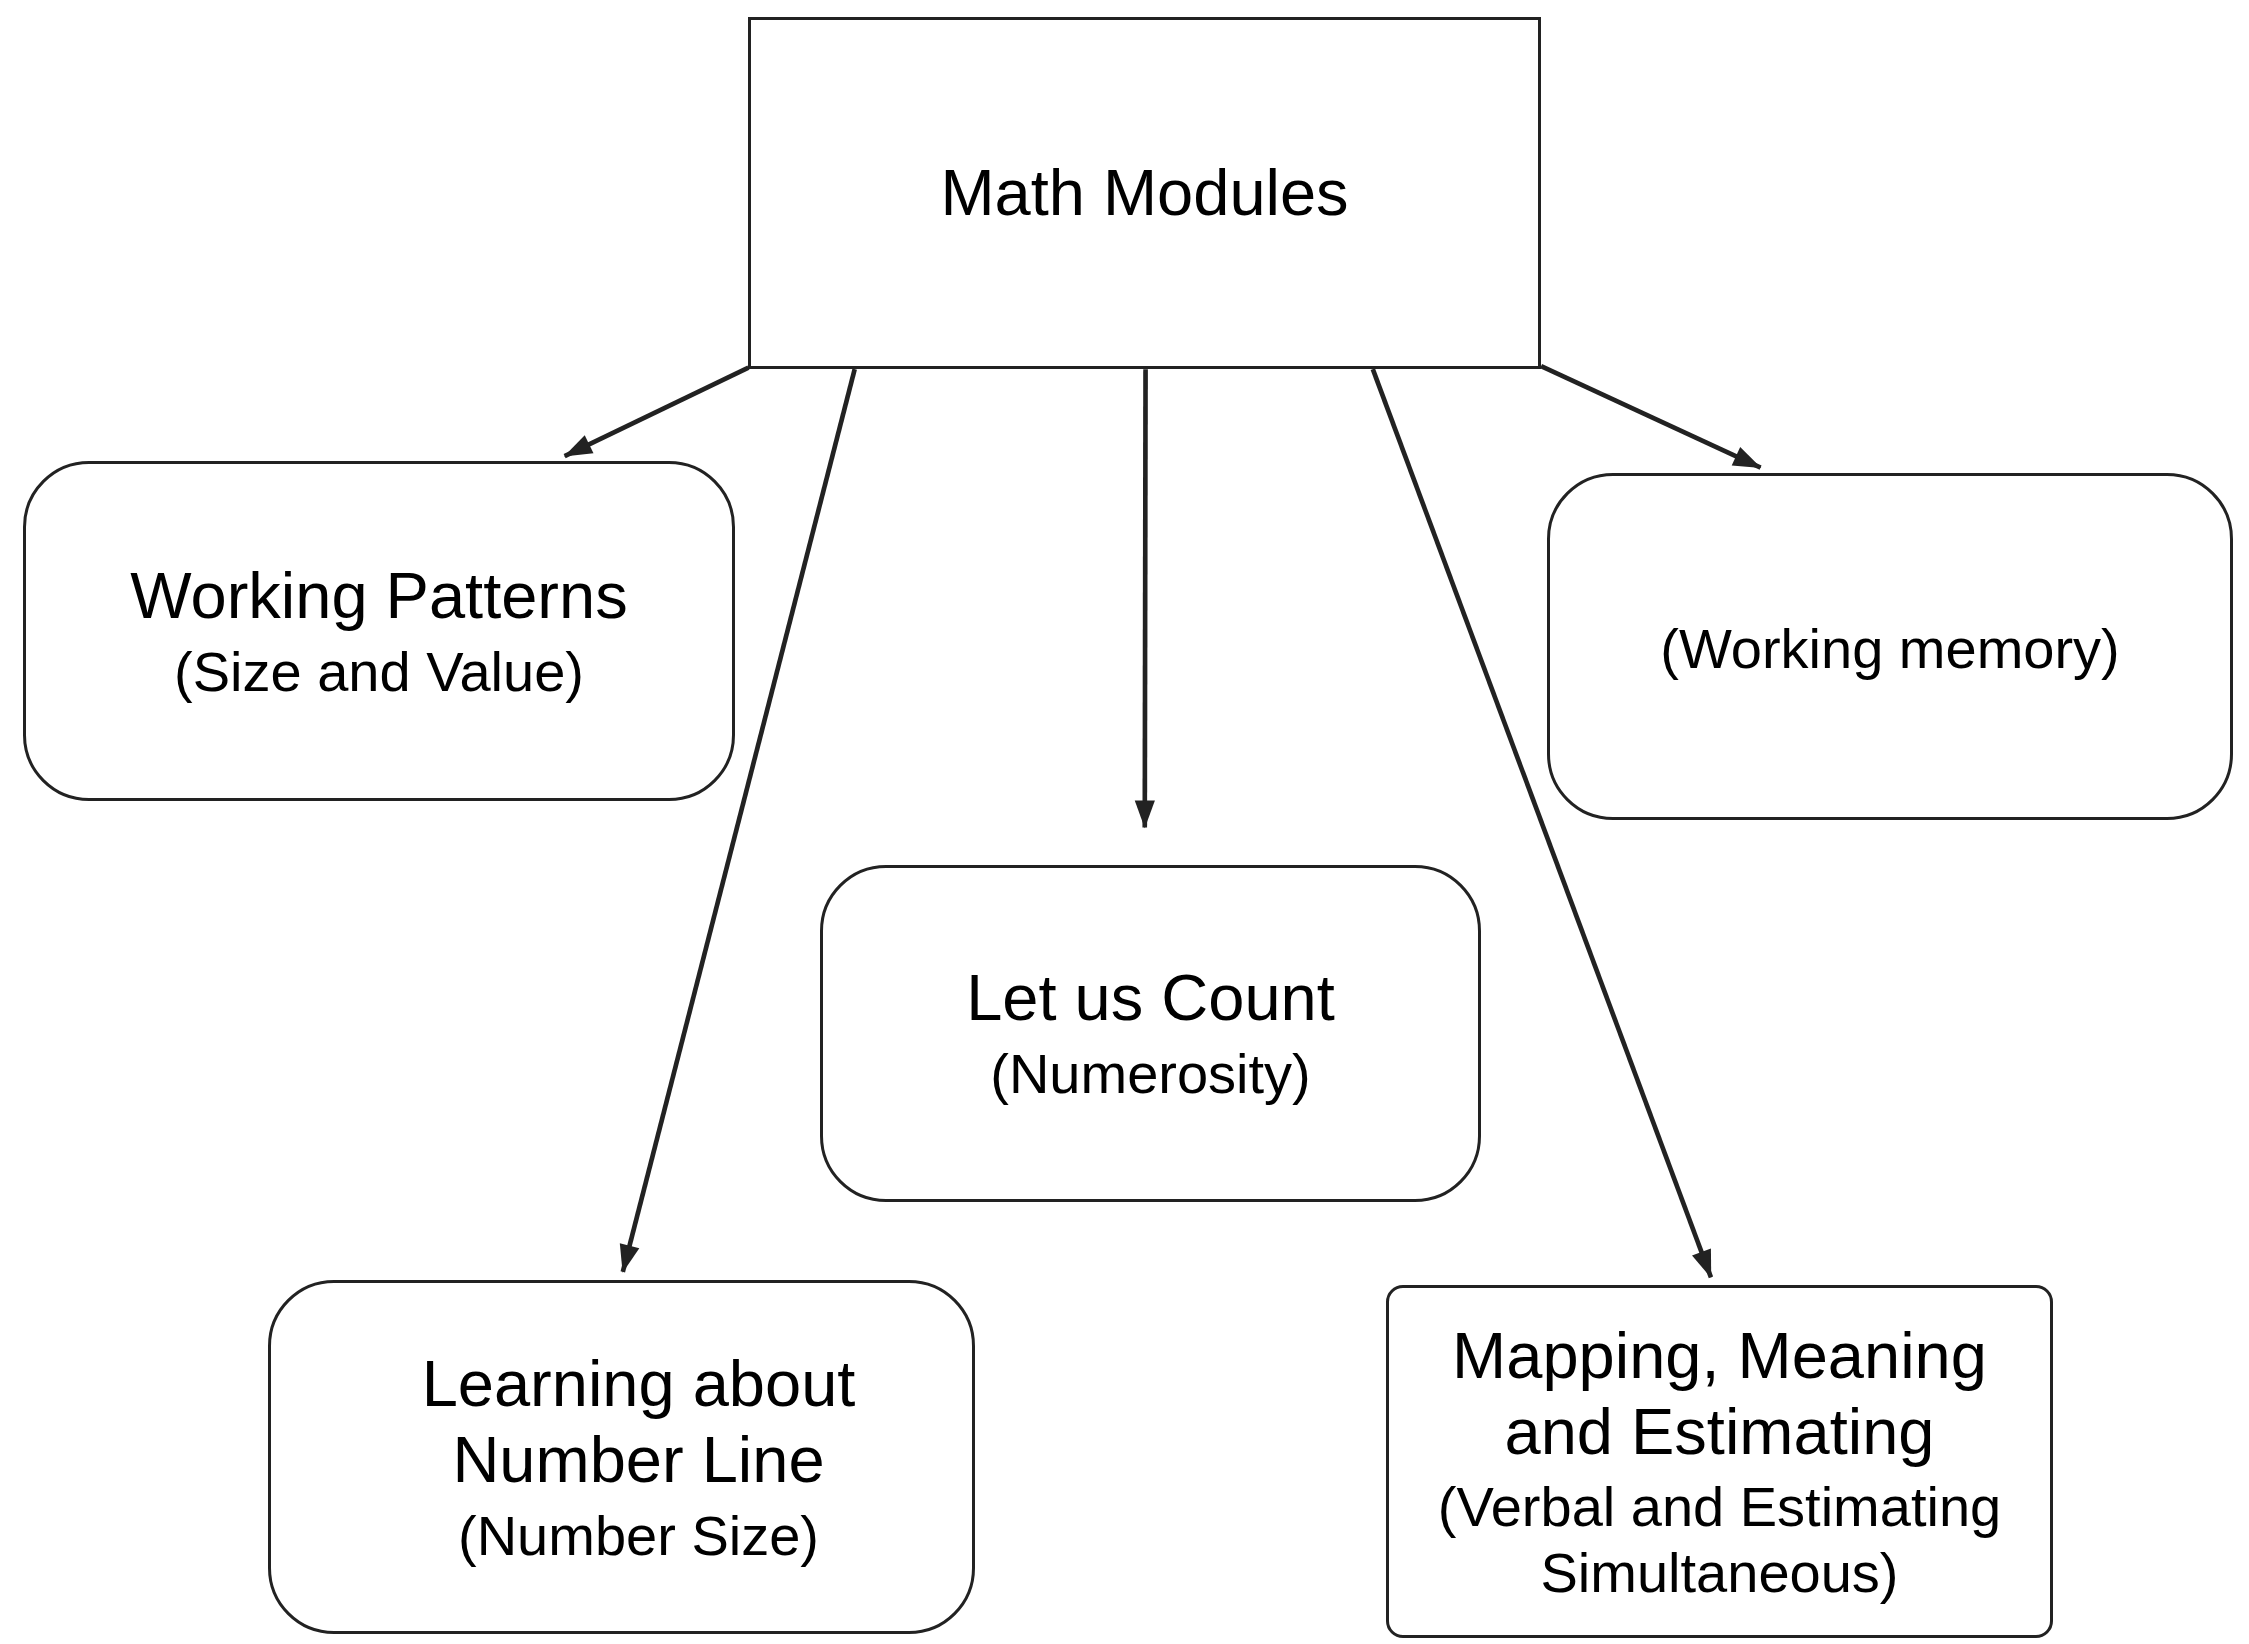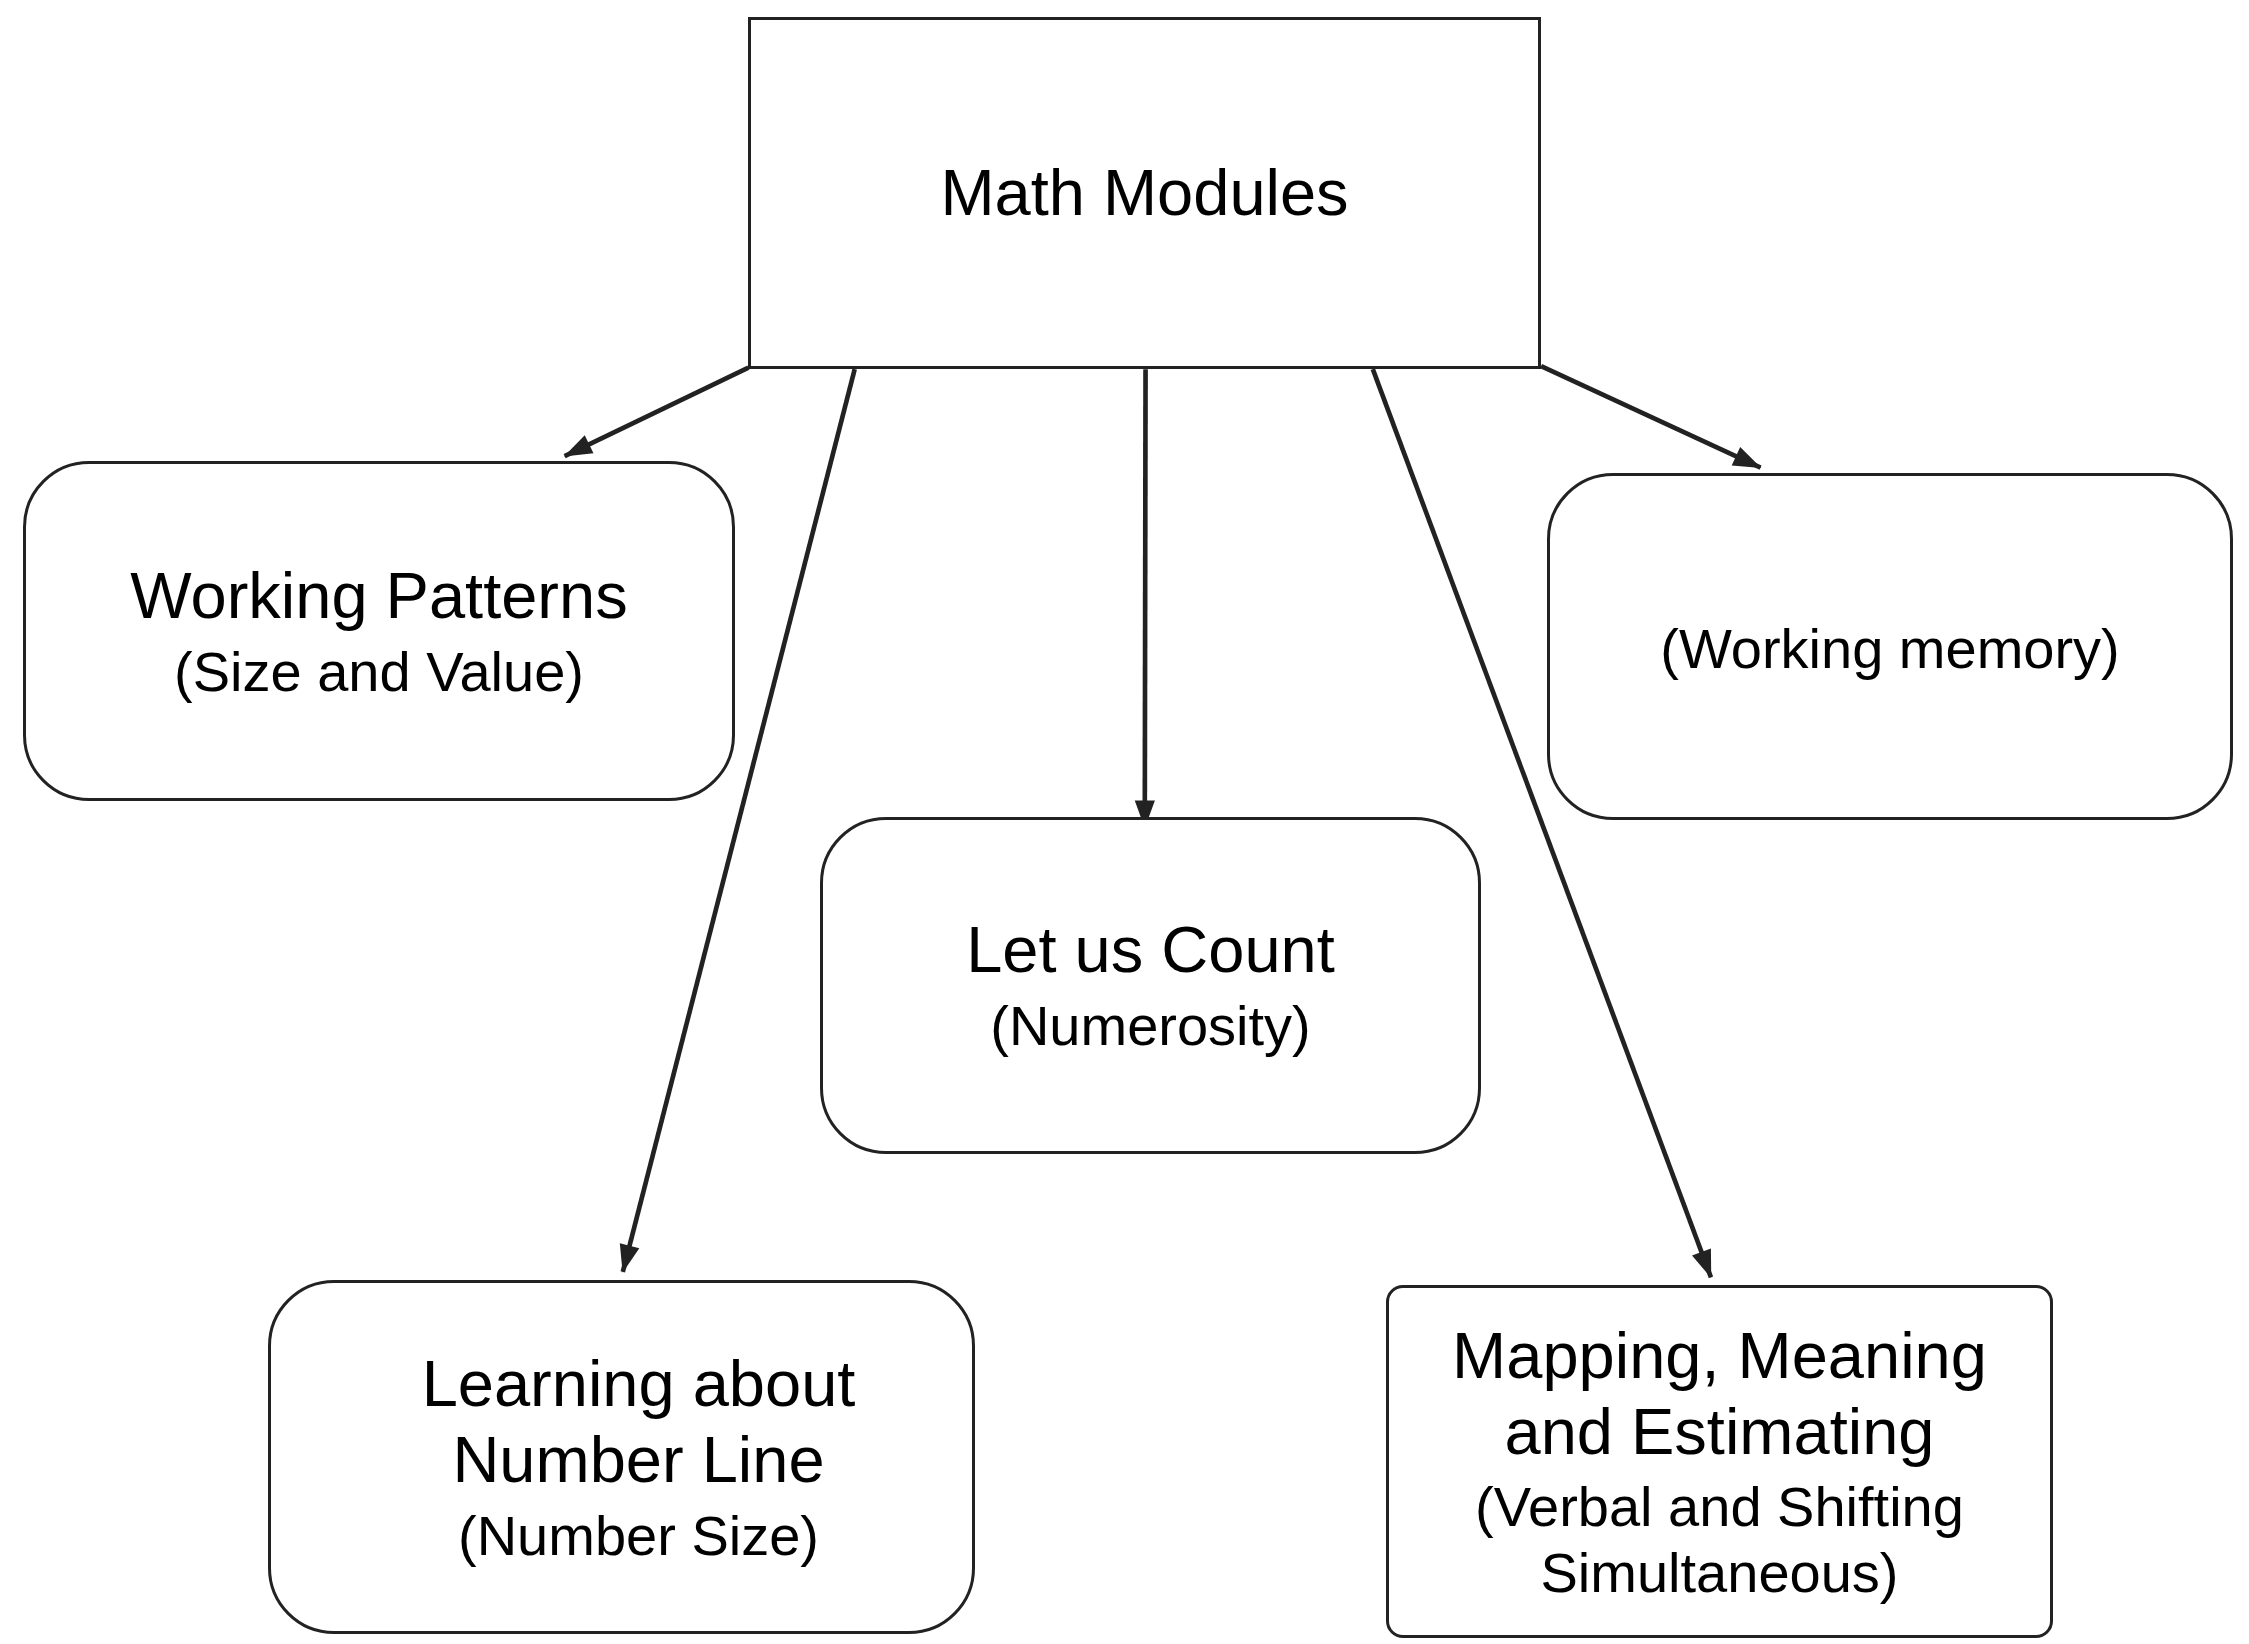--- a/index.html
+++ b/index.html
@@ -52,21 +52,21 @@
     white-space: pre-line;
     margin-top: 4.7px;
     color: var(--text);
   }
   .rounded { border-radius: 66px; }
 
   
   .node-root        { left: 748px;  top: 17px;   width: 793px; height: 352px; }
   .node-shifting    { left: 23px;   top: 461px;  width: 712px;  height: 340px; }
   .node-memory      { left: 1547px; top: 473px;  width: 686px;  height: 347px; }
-  .node-count       { left: 820px; top: 817px; width: 661px;  height: 337px; }
+  .node-count       { left: 820px; top: 865px; width: 661px;  height: 337px; }
   .node-numberline  { left: 268px;  top: 1280px; width: 707px;  height: 354px; padding-left: 34px; }
   .node-mapping     { left: 1386px; top: 1285px; width: 667px;  height: 353px; border-radius: 17px; }
 </style>
 </head>
 <body>
 
 <div class="canvas">
 
   <svg class="arrows" viewBox="0 0 2901 2121" xmlns="http://www.w3.org/2000/svg">
     <defs>
@@ -101,18 +101,18 @@
 
   <div class="node rounded node-numberline">
     <div class="title">Learning about
 Number Line</div>
     <div class="subtitle">(Number Size)</div>
   </div>
 
   <div class="node rounded node-mapping">
     <div class="title">Mapping, Meaning
 and Estimating</div>
-    <div class="subtitle">(Verbal and Shifting
+    <div class="subtitle">(Verbal and Estimating
 Simultaneous)</div>
   </div>
 
 </div>
 
 
 </body></html>

